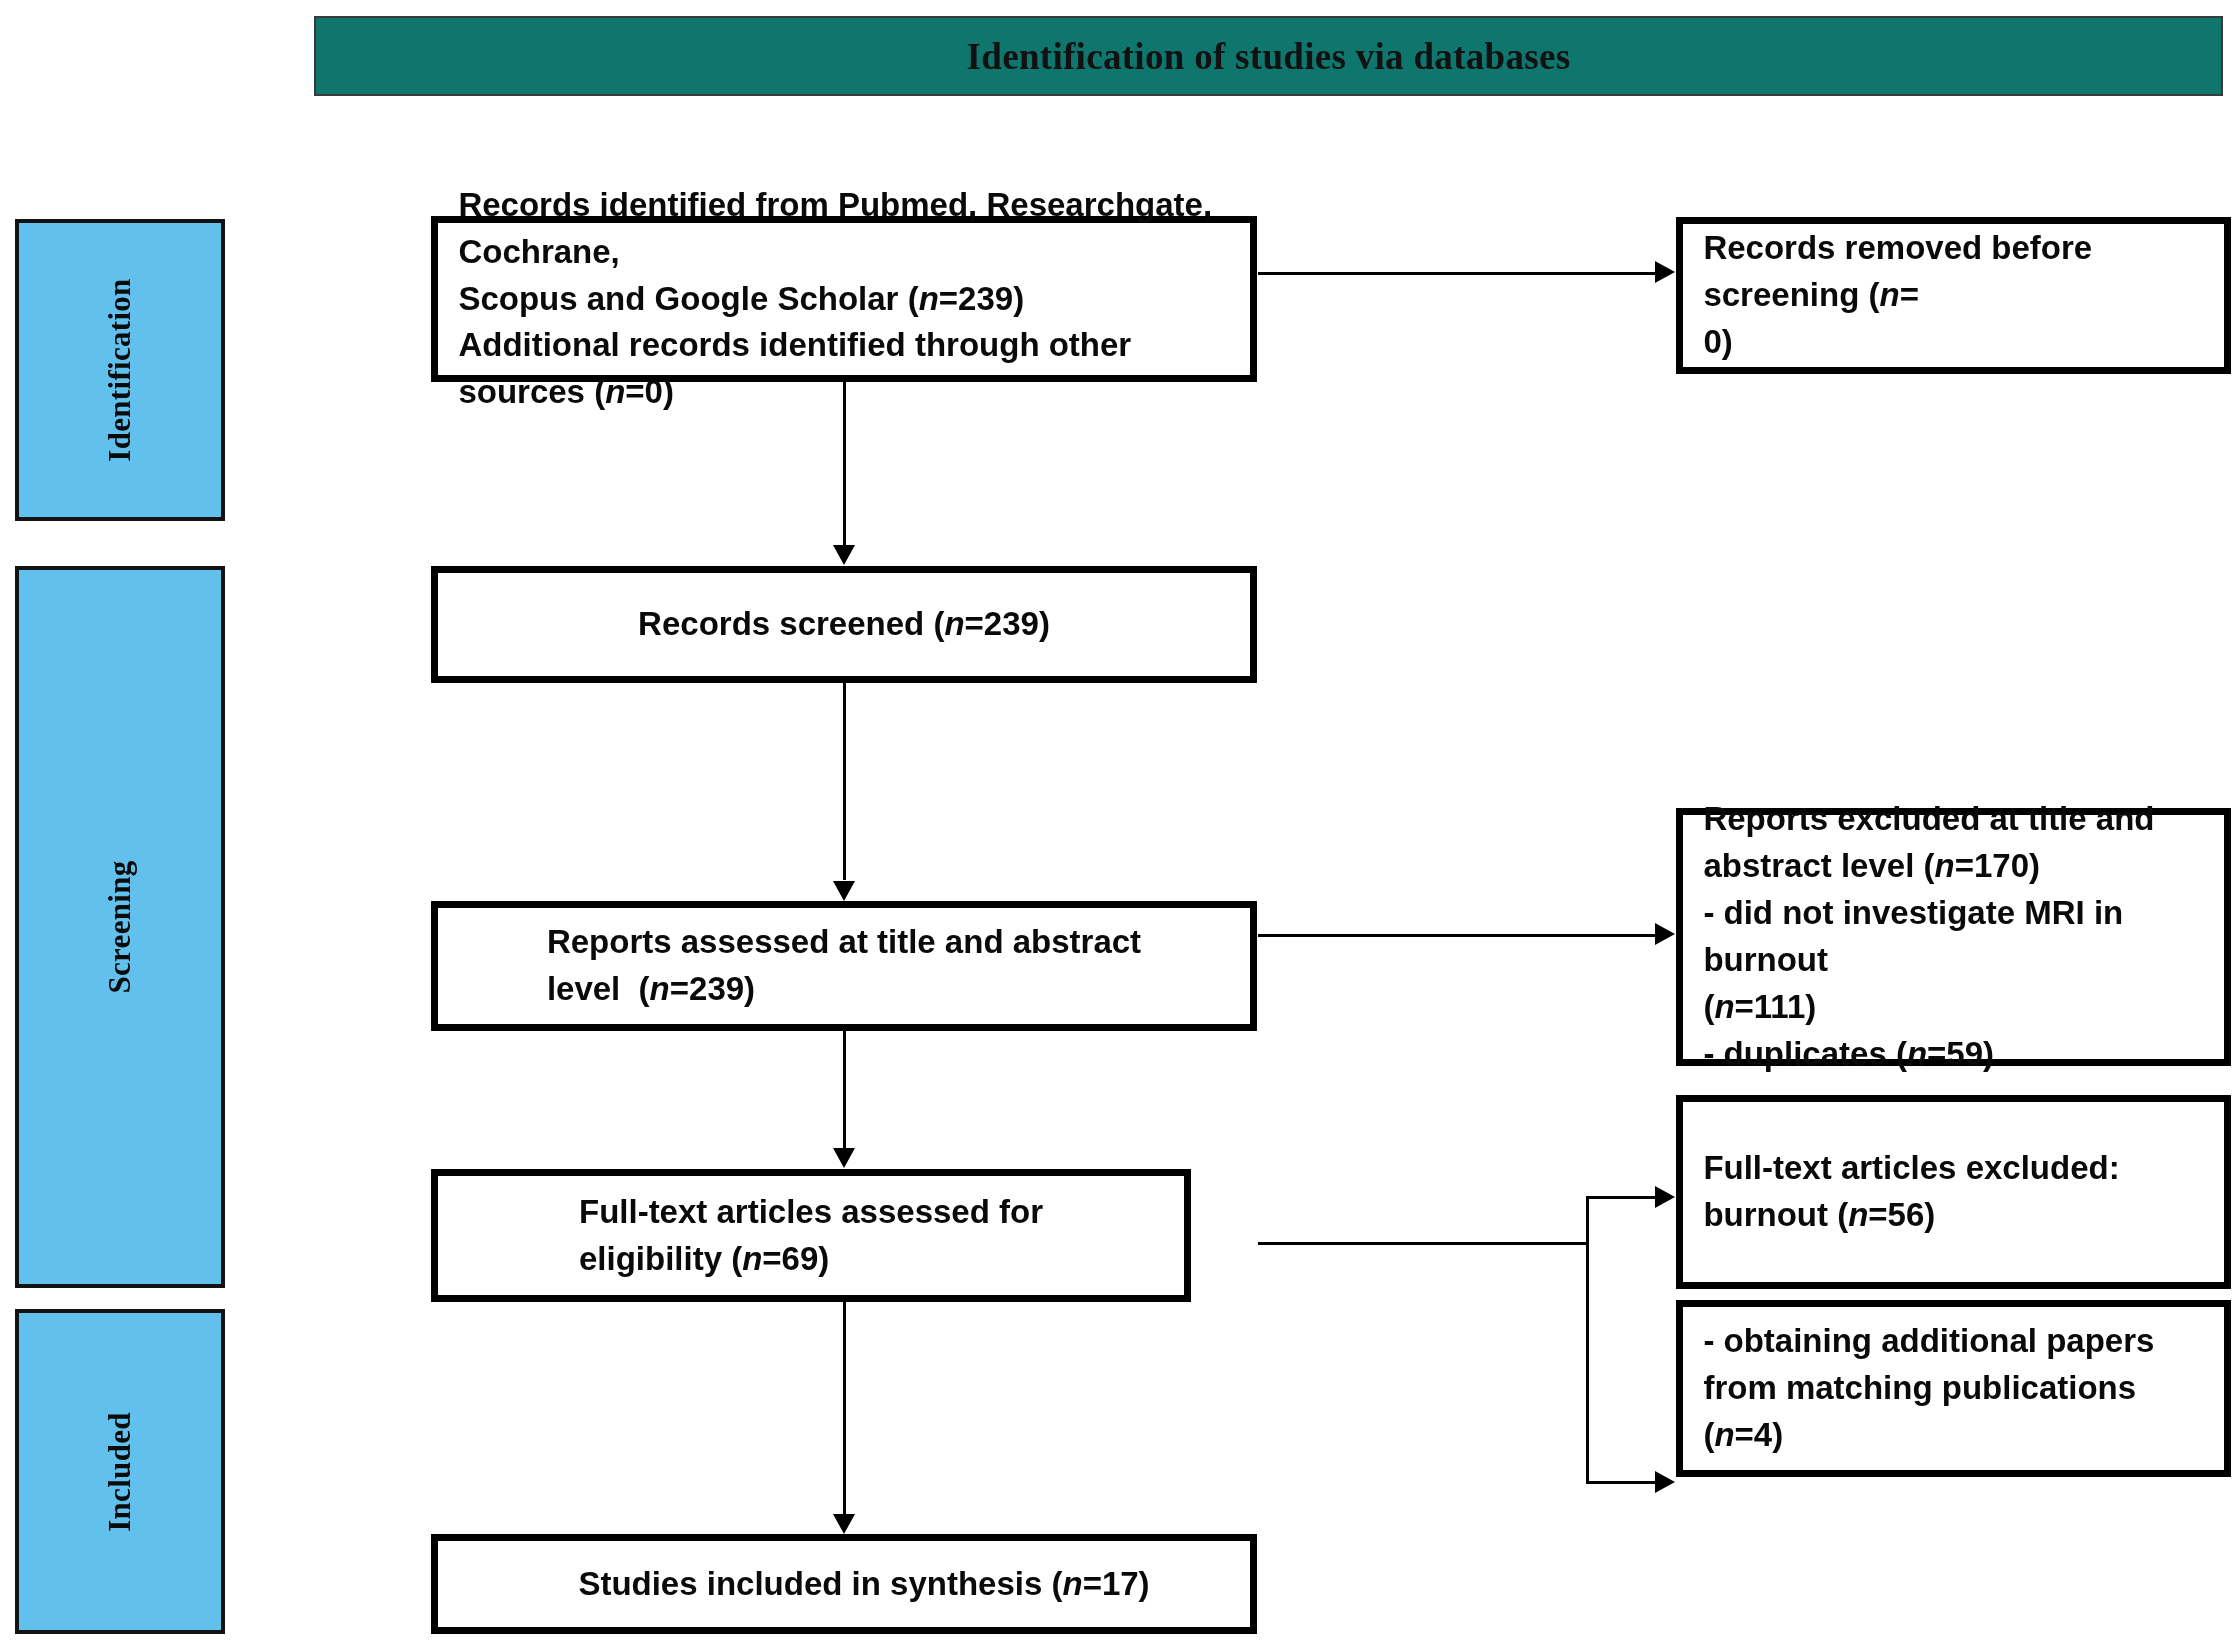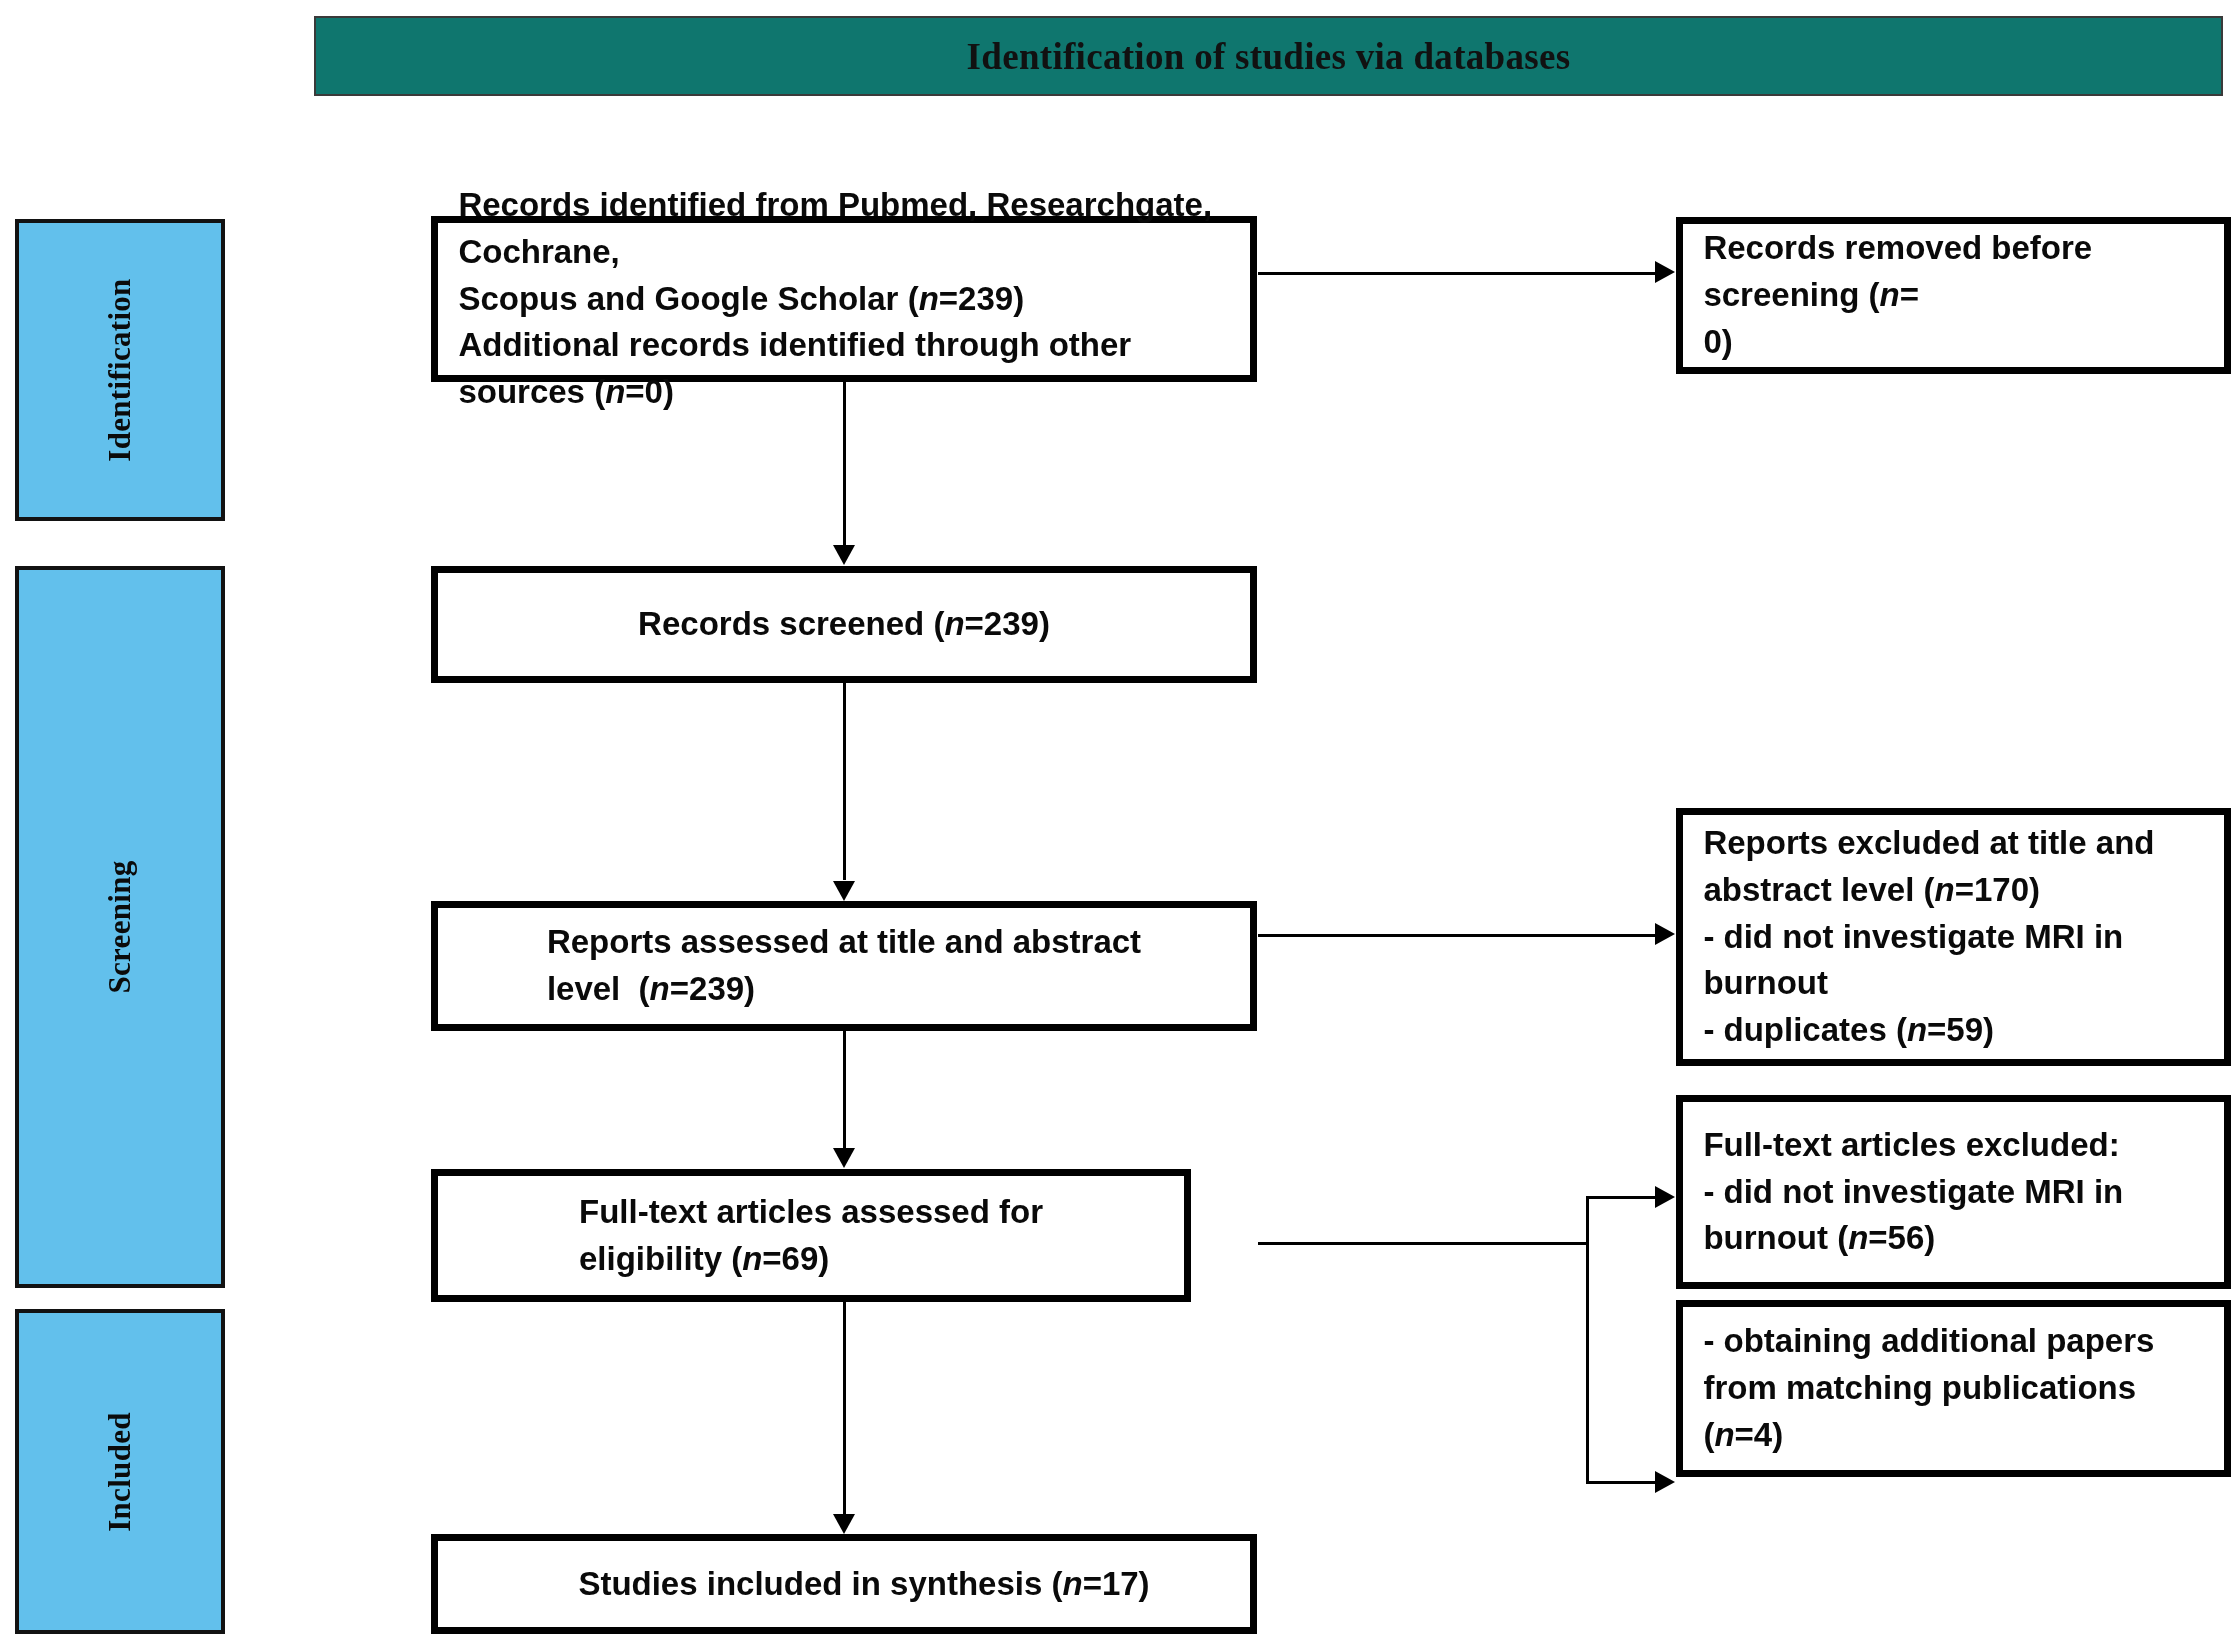--- a/index.html
+++ b/index.html
@@ -183,20 +183,21 @@
   </div>
 
   <div class="hline" style="left:1258px; top:934px; width:398px;"></div>
   <div class="arrow-right" style="left:1655px; top:923px;"></div>
 
   <div class="fbox" style="left:1676px; top:808px; width:555px; height:258px;">
     <div class="inner">
       <p>Reports excluded at title and</p>
       <p><span>abstract level (</span><span class="ital">n</span><span>=170)</span></p>
       <p>- did not investigate MRI in burnout</p>
+      <p><span>(</span><span class="ital">n</span><span>=111)</span></p>
       <p><span>- duplicates (</span><span class="ital">n</span><span>=59)</span></p>
     </div>
   </div>
 
   <div class="vline" style="left:843px; top:1031px; height:117px;"></div>
   <div class="arrow-down" style="left:833px; top:1148px;"></div>
 
   <div class="fbox center" style="left:431px; top:1169px; width:760px; height:133px;">
     <div class="inner">
       <p><span>Full-text articles assessed for</span><br><span>eligibility (</span><span class="ital">n</span><span>=69)</span></p>
@@ -206,21 +207,20 @@
   <div class="hline" style="left:1258px; top:1242px; width:329px;"></div>
   <div class="vline" style="left:1586px; top:1196px; height:288px;"></div>
   <div class="hline" style="left:1586px; top:1196px; width:69px;"></div>
   <div class="arrow-right" style="left:1655px; top:1186px;"></div>
   <div class="hline" style="left:1586px; top:1481px; width:69px;"></div>
   <div class="arrow-right" style="left:1655px; top:1471px;"></div>
 
   <div class="fbox" style="left:1676px; top:1095px; width:555px; height:194px;">
     <div class="inner">
       <p>Full-text articles excluded:</p>
-      <p>- did not investigate MRI in</p>
       <p><span>burnout (</span><span class="ital">n</span><span>=56)</span></p>
     </div>
   </div>
 
   <div class="fbox" style="left:1676px; top:1300px; width:555px; height:177px;">
     <div class="inner">
       <p>- obtaining additional papers</p>
       <p><span>from matching publications (</span><span class="ital">n</span><span>=4)</span></p>
     </div>
   </div>

